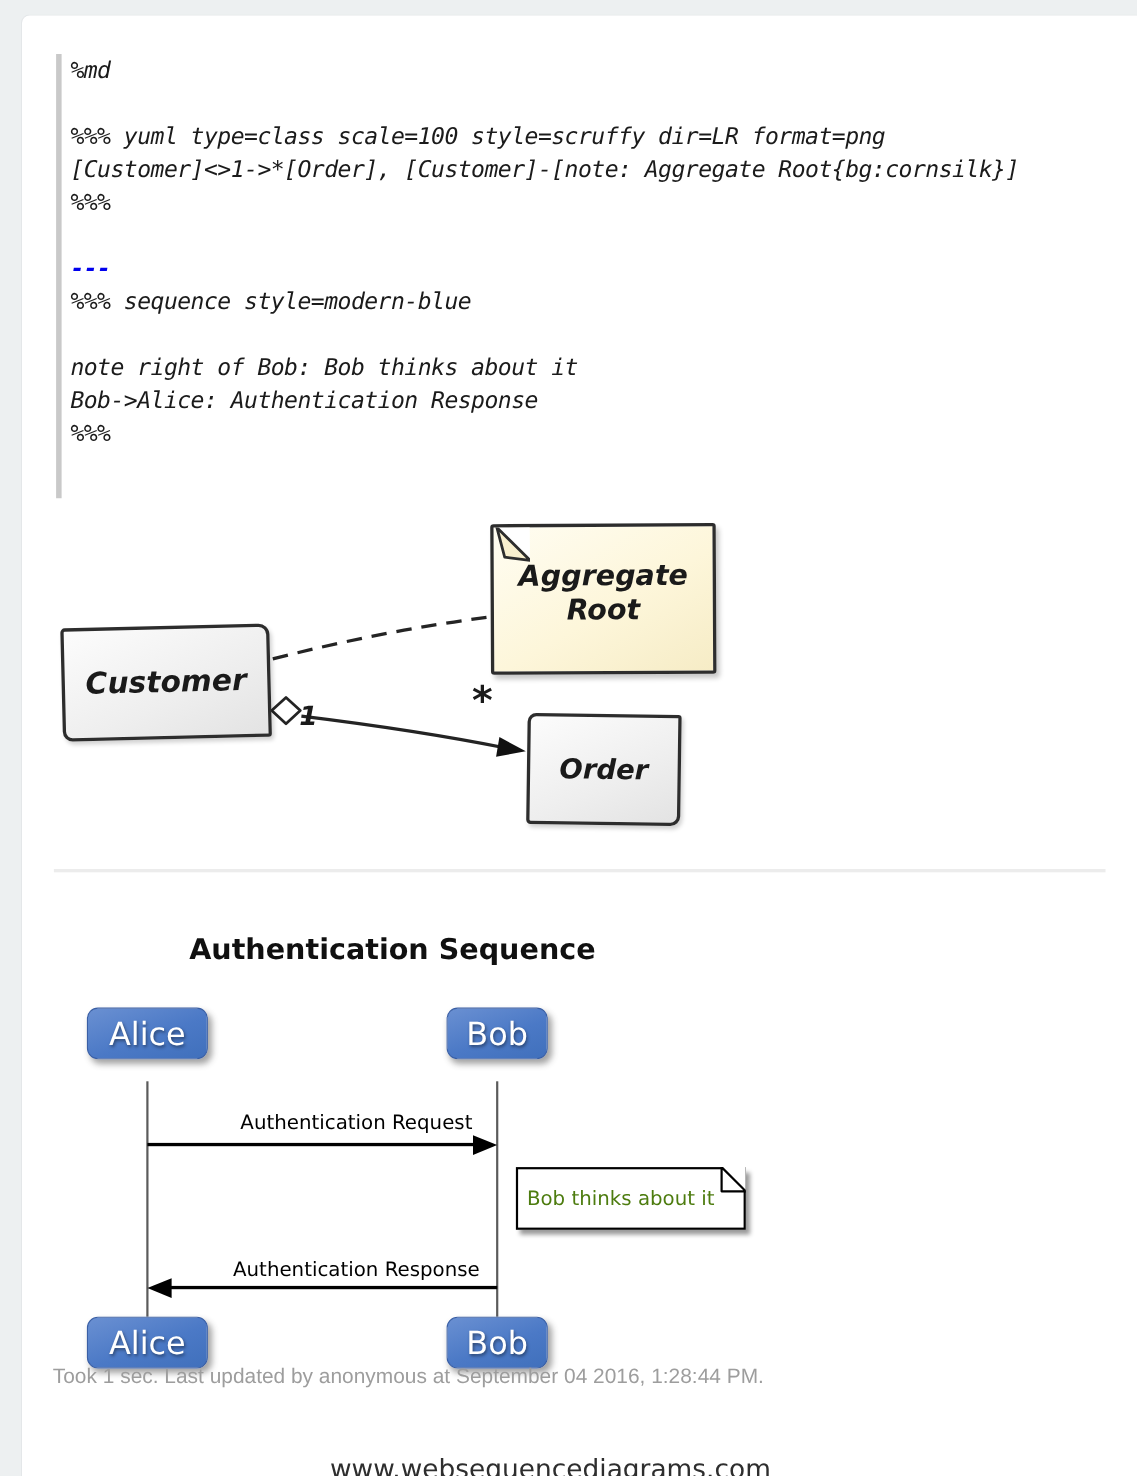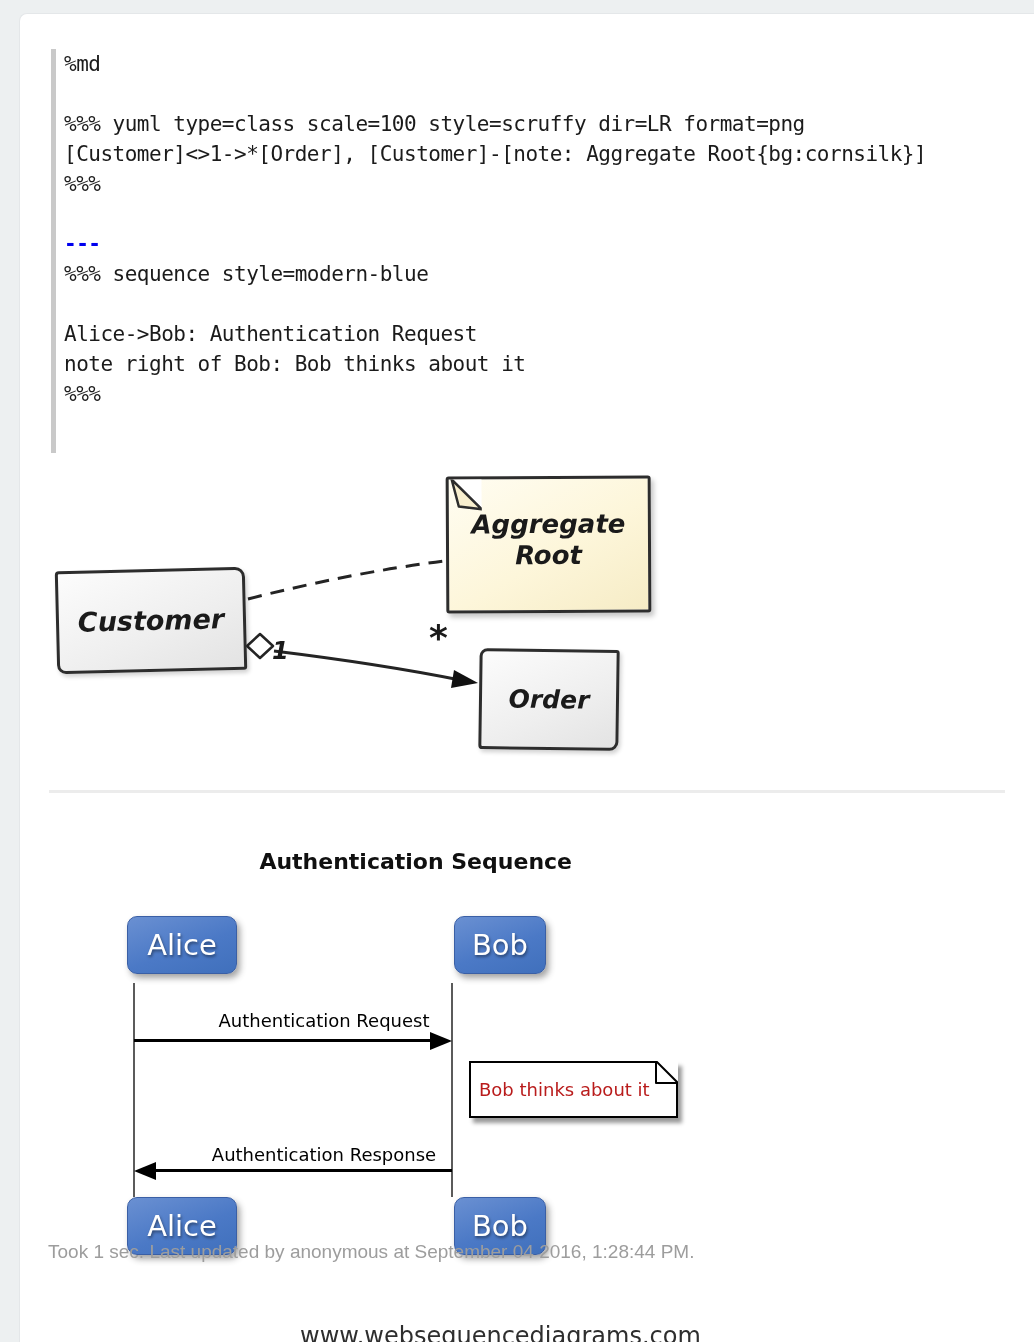--- a/index.html
+++ b/index.html
@@ -7,21 +7,21 @@
     width:1034px;height:1342px;overflow:hidden;position:relative;
     background:#edf0f1;
     font-family:"Liberation Sans",sans-serif;
   }
   .card{
     position:absolute;left:19px;top:13px;width:1015px;height:1329px;
     background:#ffffff;border-radius:8px 0 0 0;
     border-left:1px solid #e4e7e9;border-top:1px solid #e4e7e9;
   }
   
-  .code-editor{position:absolute;left:0;top:35px;width:1015px;height:404px;overflow:hidden;cursor:text;}
+  .code-editor{position:absolute;left:0;top:35px;width:1015px;height:404px;overflow:hidden;cursor:text;font-style:italic;}
   .code-gutter{position:absolute;left:31px;top:0;width:5px;height:407px;background:#c9c9c9;}
   .code-lines{position:absolute;left:44px;top:0;width:960px;}
   .code-line{
     height:30px;line-height:30px;white-space:pre;
     font-family:"DejaVu Sans Mono","Liberation Mono",monospace;
     font-size:21px;color:#1b1b1b;letter-spacing:-0.5px;
   }
   .code-line.sep{color:#0000ee;font-weight:bold;}
   
   .class-diagram{position:absolute;left:0;top:447px;width:1015px;height:310px;}
@@ -51,32 +51,31 @@
   .mult{
     position:absolute;font-family:"DejaVu Sans",sans-serif;font-style:italic;
     font-weight:bold;color:#1a1a1a;
   }
   .mult-1{left:252px;top:176px;font-size:24px;}
   .mult-star{left:409px;top:156px;font-size:36px;}
   
   .divider{position:absolute;left:29px;top:776px;width:956px;height:3px;background:#ececec;}
   
   .seq-title{
-    position:absolute;left:152px;top:835px;width:400px;text-align:right;
-    font-family:"DejaVu Sans",sans-serif;font-size:22px;font-weight:bold;color:#101010;
+    position:absolute;left:152px;top:835px;width:400px;text-align:left;
+    font-family:"DejaVu Sans",sans-serif;font-size:26px;font-weight:bold;color:#101010;
   }
   .seq-actor{
-    position:absolute;width:110px;height:58px;box-sizing:border-box;
+    position:absolute;width:110px;height:47px;box-sizing:border-box;
     border-radius:10px;border:1px solid #3a5fa5;
     background:linear-gradient(160deg,#6a90d2 0%,#4b79c6 55%,#4070bc 100%);
     box-shadow:3px 4px 6px rgba(50,50,50,.45);
     display:flex;align-items:center;justify-content:center;
     color:#fff;font-family:"DejaVu Sans",sans-serif;font-size:29px;
     text-shadow:1px 2px 3px rgba(0,0,0,.45);
-    margin-left:48px;
   }
   .actor-alice-top{left:59px;top:902px;}
   .actor-bob-top{left:386px;top:902px;width:92px;}
   .actor-alice-bottom{left:59px;top:1183px;}
   .actor-bob-bottom{left:386px;top:1183px;width:92px;}
   .lifeline{position:absolute;width:2px;top:969px;height:214px;background:#5b5b5b;}
   .lifeline-alice{left:113px;}
   .lifeline-bob{left:431px;}
   .msg-label{
     position:absolute;left:114px;width:380px;text-align:center;
@@ -95,21 +94,21 @@
   .msg-arrow-2{top:1148px;}
   .msg-arrow-2 .shaft{left:16px;right:0;}
   .msg-arrow-2 .head{
     position:absolute;left:0;top:0;width:0;height:0;
     border-top:9px solid transparent;border-bottom:9px solid transparent;border-right:22px solid #000;
   }
   .seq-note{
     position:absolute;left:449px;top:1047px;width:209px;height:57px;box-sizing:border-box;
     background:#fff;border:2px solid #000;box-shadow:4px 5px 4px rgba(0,0,0,.4);
     display:flex;align-items:center;padding-left:8px;
-    font-family:"DejaVu Sans",sans-serif;font-size:18px;color:#b91c1c;
+    font-family:"DejaVu Sans",sans-serif;font-size:18px;color:#4d7c0f;
   }
   .seq-note svg{position:absolute;top:-2px;right:-2px;}
   .watermark{
     position:absolute;left:280px;top:1308px;width:400px;text-align:center;
     font-family:"DejaVu Sans",sans-serif;font-size:24px;color:#2e2e2e;
   }
   
   .cell-footer{
     position:absolute;left:28px;top:1226px;
     font-size:19px;line-height:24px;color:#9d9d9d;
@@ -125,22 +124,22 @@
     <div class="code-lines">
       <div class="code-line">%md</div>
       <div class="code-line"></div>
       <div class="code-line">%%% yuml type=class scale=100 style=scruffy dir=LR format=png</div>
       <div class="code-line">[Customer]&lt;&gt;1-&gt;*[Order], [Customer]-[note: Aggregate Root{bg:cornsilk}]</div>
       <div class="code-line">%%%</div>
       <div class="code-line"></div>
       <div class="code-line sep">---</div>
       <div class="code-line">%%% sequence style=modern-blue</div>
       <div class="code-line"></div>
-      <div class="code-line">Alice-&gt;Bob: Authentication Request</div>
       <div class="code-line">note right of Bob: Bob thinks about it</div>
+      <div class="code-line">Bob-&gt;Alice: Authentication Response</div>
       <div class="code-line">%%%</div>
     </div>
   </div>
 
   <div class="class-diagram">
     <svg width="1015" height="310" viewBox="0 0 1015 310">
       <path d="M228,138 Q330,112 424,100" fill="none" stroke="#242424" stroke-width="3" stroke-dasharray="14 9"></path>
       <path d="M254,190 Q360,203 440,219" fill="none" stroke="#242424" stroke-width="3"></path>
       <polygon points="458,222 431,227 434,209" fill="#111"></polygon>
       <polygon points="227,185 240,173 253,185 240,197" fill="#fff" stroke="#242424" stroke-width="2.5" stroke-linejoin="round"></polygon>

